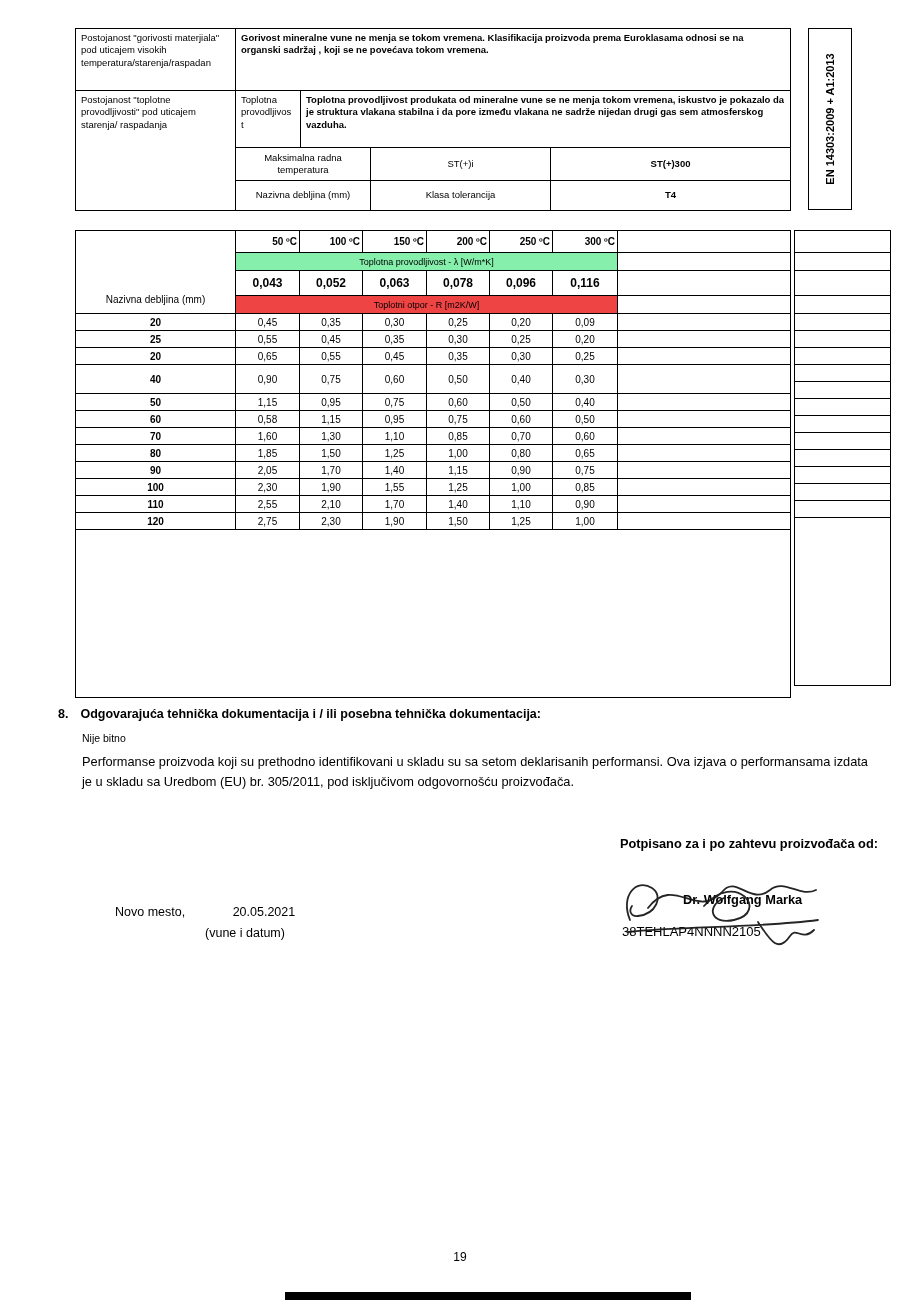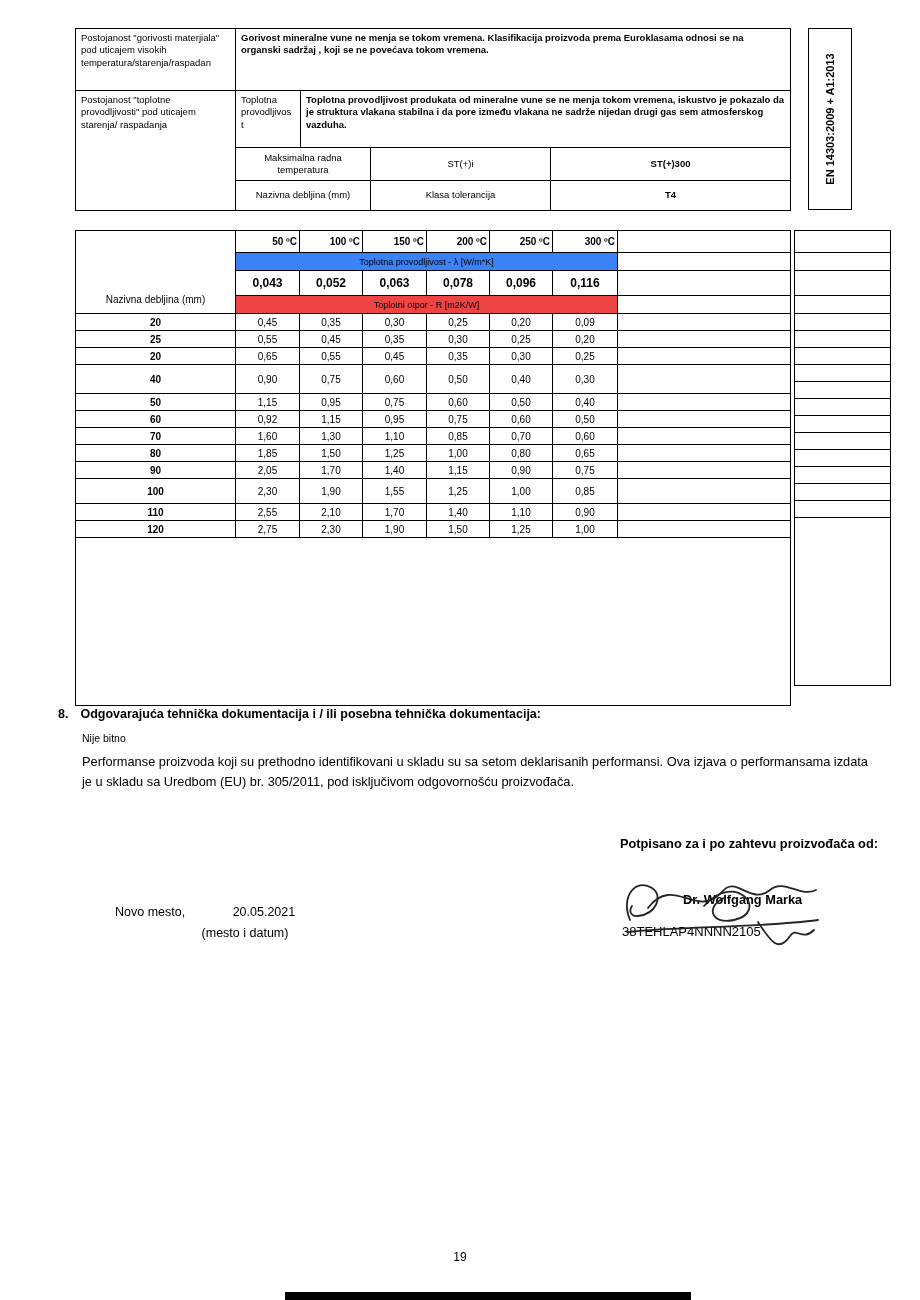--- a/index.html
+++ b/index.html
@@ -109,21 +109,21 @@
         <td rowspan="4" class="label-cell">Nazivna debljina  (mm)</td>
         <td class="temp">50  ºC</td>
         <td class="temp">100  ºC</td>
         <td class="temp">150  ºC</td>
         <td class="temp">200  ºC</td>
         <td class="temp">250  ºC</td>
         <td class="temp">300  ºC</td>
         <td></td>
       </tr>
       <tr style="height:18px">
-        <td colspan="6" class="accent" style="background: #3b82f6;">Toplotna provodljivost - λ [W/m*K]</td>
+        <td colspan="6" class="accent" style="background: #86efac;">Toplotna provodljivost - λ [W/m*K]</td>
         <td></td>
       </tr>
       <tr style="height:25px">
         <td class="lamval">0,043</td>
         <td class="lamval">0,052</td>
         <td class="lamval">0,063</td>
         <td class="lamval">0,078</td>
         <td class="lamval">0,096</td>
         <td class="lamval">0,116</td>
         <td></td>
@@ -179,21 +179,21 @@
           <td>1,15</td>
           <td>0,95</td>
           <td>0,75</td>
           <td>0,60</td>
           <td>0,50</td>
           <td>0,40</td>
           <td></td>
         </tr>
         <tr style="height: 17px;">
           <td class="thick">60</td>
-          <td>0,92</td>
+          <td>0,58</td>
           <td>1,15</td>
           <td>0,95</td>
           <td>0,75</td>
           <td>0,60</td>
           <td>0,50</td>
           <td></td>
         </tr>
         <tr style="height: 17px;">
           <td class="thick">70</td>
           <td>1,60</td>
@@ -217,21 +217,21 @@
         <tr style="height: 17px;">
           <td class="thick">90</td>
           <td>2,05</td>
           <td>1,70</td>
           <td>1,40</td>
           <td>1,15</td>
           <td>0,90</td>
           <td>0,75</td>
           <td></td>
         </tr>
-        <tr style="height: 25px;">
+        <tr style="height: 17px;">
           <td class="thick">100</td>
           <td>2,30</td>
           <td>1,90</td>
           <td>1,55</td>
           <td>1,25</td>
           <td>1,00</td>
           <td>0,85</td>
           <td></td>
         </tr>
         <tr style="height: 17px;">
@@ -328,21 +328,21 @@
   </div>
   <div class="abs nije">Nije bitno</div>
   <div class="abs para">Performanse proizvoda koji su prethodno identifikovani u skladu su sa setom deklarisanih performansi. Ova izjava o performansama izdata je u skladu sa Uredbom (EU) br. 305/2011, pod isključivom odgovornošću proizvođača.</div>
 
   <div class="abs signedfor">Potpisano za i po zahtevu proizvođača od:</div>
 
   <div class="abs placedate">
     <span>Novo mesto,</span>
     <span class="date">20.05.2021</span>
   </div>
-  <div class="abs placelabel">(mesto i datum)</div>
+  <div class="abs placelabel">(vune i datum)</div>
 
   <div class="abs signer">Dr. Wolfgang Marka</div>
   <div class="abs sigcode">38TEHLAP4NNNN2105</div>
 
   <svg class="abs sigscribble" width="230" height="100" viewBox="0 0 230 100">
     <g fill="none" stroke="#1a1a1a" stroke-width="1.8" stroke-linecap="round" opacity="0.95">
       <path d="M22,58 C12,34 28,16 44,26 C56,34 48,52 30,54 C24,55 20,50 24,44"></path>
       <path d="M40,46 C66,12 88,58 114,30 C128,12 142,44 162,28 C176,16 192,36 208,28"></path>
       <path d="M96,44 C128,8 162,50 126,58 C102,63 98,44 116,36"></path>
       <path d="M20,70 C70,64 150,66 210,58"></path>

